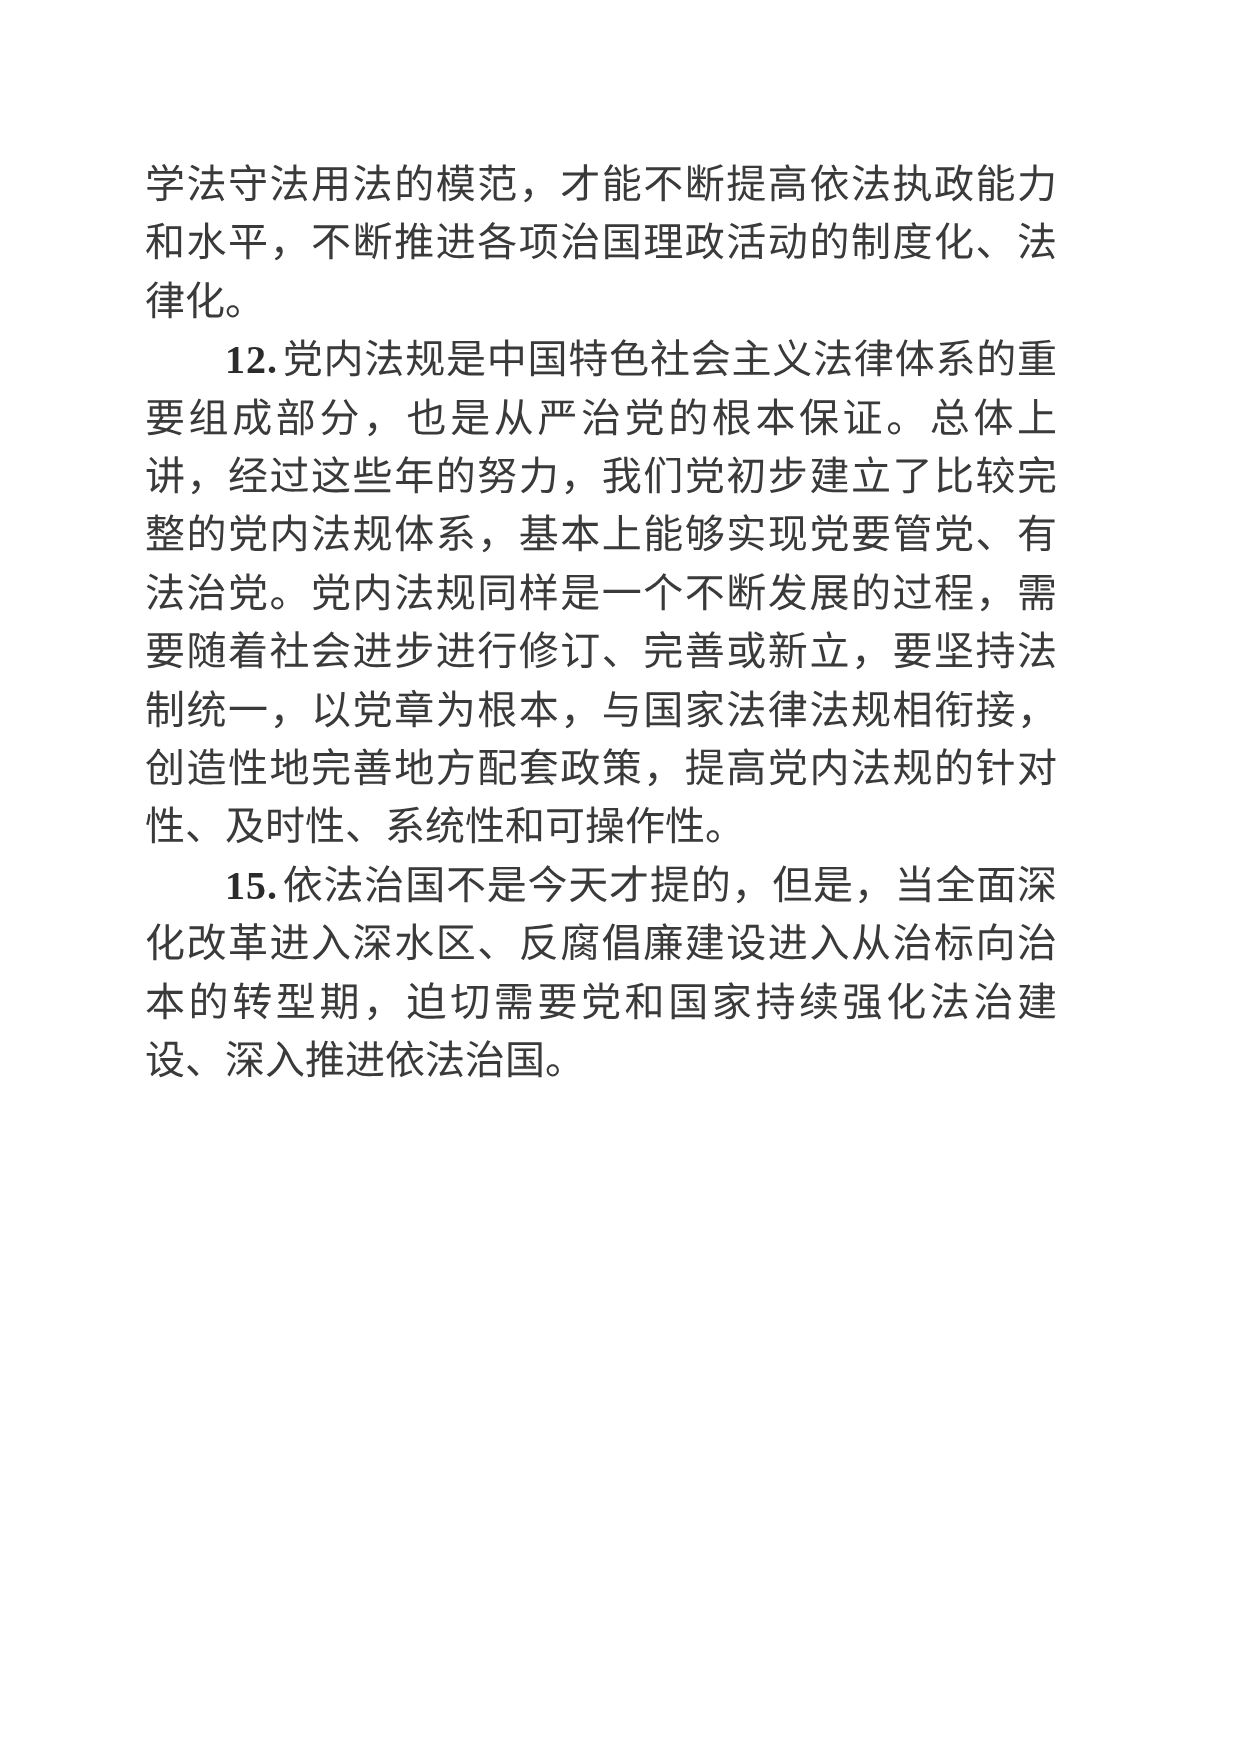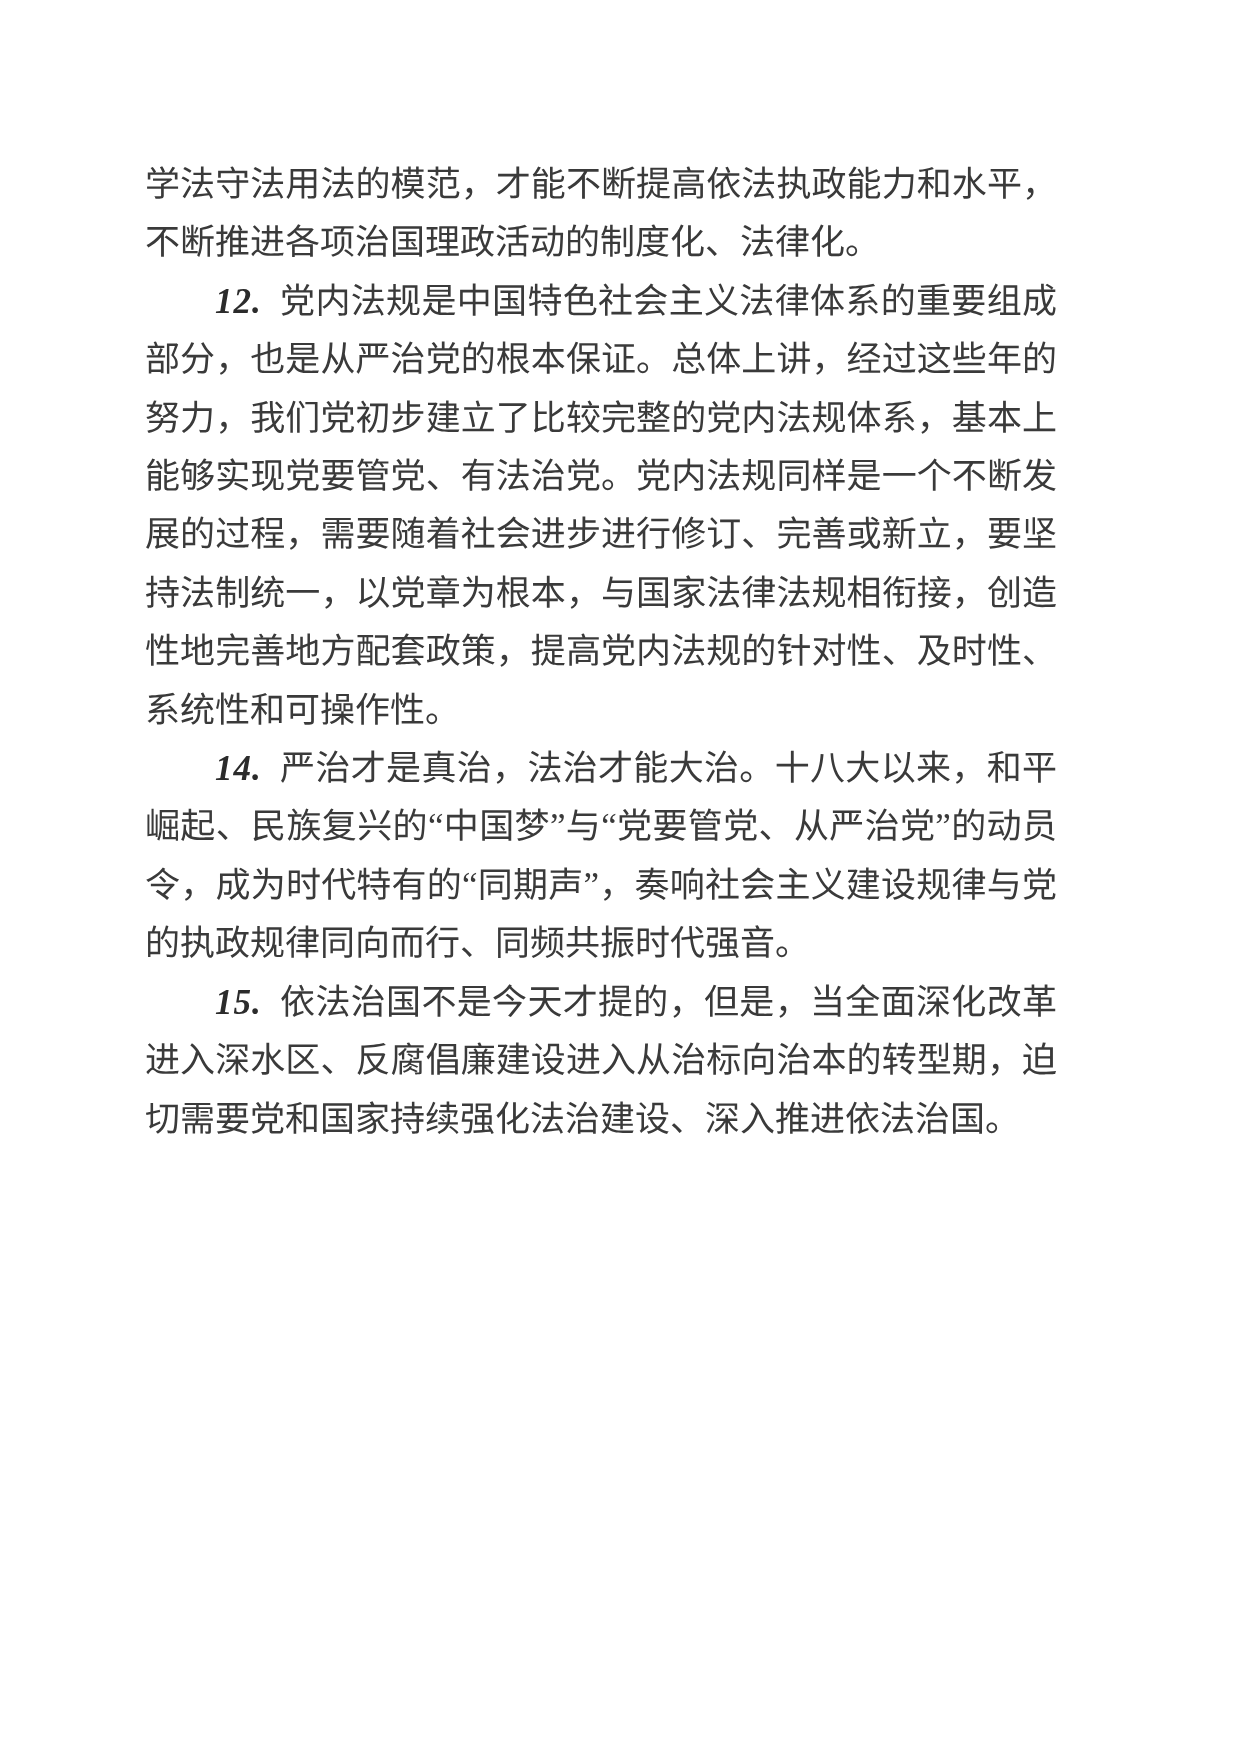--- a/index.html
+++ b/index.html
@@ -13,55 +13,53 @@
     height: 1755px;
     background: #ffffff;
     overflow: hidden;
     box-sizing: border-box;
     padding: 156px 129px 0 145px;
   }
   .doc-body {
     width: 912px;
     color: #3a3a3a;
     font-family: "Liberation Serif", "DejaVu Serif", serif;
-    font-size: 35px;
+    font-size: 40px;
     line-height: 58.4px;
     text-align: justify;
     text-justify: inter-character;
   }
   p.para {
     margin: 0;
     padding: 0;
     text-indent: 2em;
   }
   p.para.continuation {
     text-indent: 0;
   }
   .pnum {
     font-family: "Liberation Serif", "DejaVu Serif", serif;
     font-weight: bold;
     color: #2b2b2b;
-    margin-right: 18px;
+    margin-right: 4px;
     letter-spacing: 1px;
-    font-style: italic;
   }
   .pnum:empty {
     margin-right: 0;
   }
 </style>
 </head>
 <body>
 
 <div class="page">
   <div class="doc-body">
 
     <p class="para continuation"><span class="pnum"></span><span>学法守法用法的模范，才能不断提高依法执政能力和水平，不断推进各项治国理政活动的制度化、法律化。</span></p>
 
     <p class="para"><span class="pnum">12.</span><span>党内法规是中国特色社会主义法律体系的重要组成部分，也是从严治党的根本保证。总体上讲，经过这些年的努力，我们党初步建立了比较完整的党内法规体系，基本上能够实现党要管党、有法治党。党内法规同样是一个不断发展的过程，需要随着社会进步进行修订、完善或新立，要坚持法制统一，以党章为根本，与国家法律法规相衔接，创造性地完善地方配套政策，提高党内法规的针对性、及时性、系统性和可操作性。</span></p>
 
 
-    <p class="para"><span class="pnum">14.</span><span>严治才是真治，法治才能大治。十八大以来，和平崛起、民族复兴的“中国梦”与“党要管党、从严治党”的动员令，成为时代特有的“同期声”，奏响社会主义建设规律与党的执政规律同向而行、同频共振时代强音。</span></p>
 
     <p class="para"><span class="pnum">15.</span><span>依法治国不是今天才提的，但是，当全面深化改革进入深水区、反腐倡廉建设进入从治标向治本的转型期，迫切需要党和国家持续强化法治建设、深入推进依法治国。</span></p>
 
 
   </div>
 </div>
 
 </body></html>

